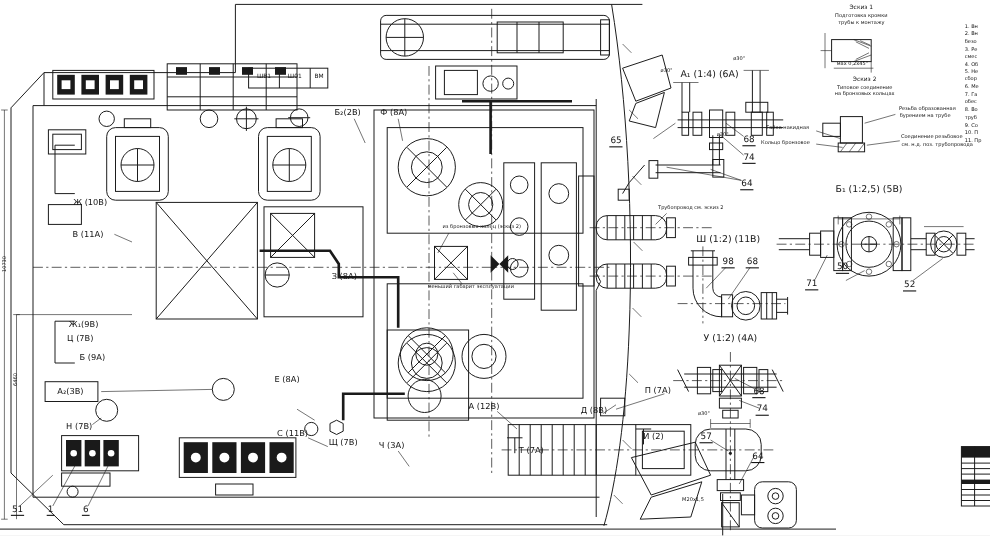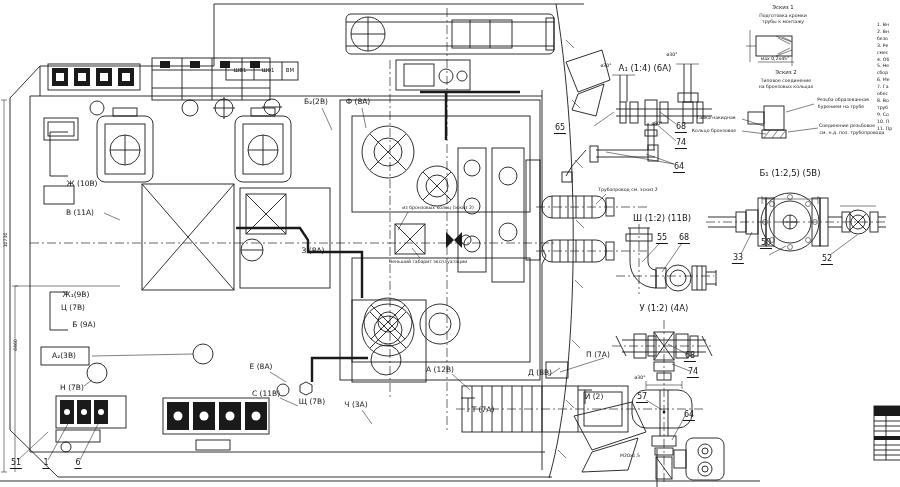--- a/index.html
+++ b/index.html
@@ -429,45 +429,45 @@
 <span class="lbl tiny" style="left:290px;top:71px">ВМ</span>
 
 <span class="lbl" style="left:82px;top:184px">Ж (10В)</span>
 <span class="lbl" style="left:80px;top:213px">В (11А)</span>
 <span class="lbl" style="left:76px;top:295px">Ж₁(9В)</span>
 <span class="lbl" style="left:73px;top:308px">Ц (7В)</span>
 <span class="lbl" style="left:84px;top:325px">Б (9А)</span>
 <span class="lbl" style="left:64px;top:356px">А₂(3В)</span>
 <span class="lbl" style="left:72px;top:388px">Н (7В)</span>
 <span class="lbl" style="left:313px;top:251px">З (8А)</span>
-<span class="lbl" style="left:261px;top:367px">Е (8А)</span>
+<span class="lbl" style="left:261px;top:345px">Е (8А)</span>
 <span class="lbl" style="left:266px;top:394px">С (11В)</span>
 <span class="lbl" style="left:312px;top:402px">Щ (7В)</span>
 <span class="lbl" style="left:356px;top:405px">Ч (3А)</span>
 <span class="lbl" style="left:440px;top:370px">А (12В)</span>
 <span class="lbl" style="left:483px;top:410px">Т (7А)</span>
 <span class="lbl" style="left:540px;top:373px">Д (8В)</span>
 <span class="lbl" style="left:598px;top:355px">П (7А)</span>
 <span class="lbl" style="left:594px;top:397px">И (2)</span>
 <span class="lbl" style="left:316px;top:102px">Б₂(2В)</span>
 <span class="lbl" style="left:358px;top:102px">Ф (8А)</span>
 
 <span class="lbl big" style="left:645px;top:68px">А₁ (1:4) (6А)</span>
 <span class="lbl big" style="left:790px;top:173px">Б₁ (1:2,5) (5В)</span>
 <span class="lbl big" style="left:662px;top:218px">Ш (1:2) (11В)</span>
 <span class="lbl big" style="left:664px;top:308px">У (1:2) (4А)</span>
 
 <span class="lbl callout" style="left:560px;top:129px">65</span>
 <span class="lbl callout" style="left:681px;top:128px">68</span>
 <span class="lbl callout" style="left:681px;top:144px">74</span>
 <span class="lbl callout" style="left:679px;top:168px">64</span>
-<span class="lbl callout" style="left:738px;top:259px">33</span>
+<span class="lbl callout" style="left:738px;top:259px">71</span>
 <span class="lbl callout" style="left:766px;top:244px">50</span>
 <span class="lbl callout" style="left:827px;top:260px">52</span>
-<span class="lbl callout" style="left:662px;top:239px">55</span>
+<span class="lbl callout" style="left:662px;top:239px">98</span>
 <span class="lbl callout" style="left:684px;top:239px">68</span>
 <span class="lbl callout" style="left:690px;top:357px">68</span>
 <span class="lbl callout" style="left:693px;top:373px">74</span>
 <span class="lbl callout" style="left:642px;top:398px">57</span>
 <span class="lbl callout" style="left:689px;top:416px">64</span>
 <span class="lbl callout" style="left:16px;top:464px">51</span>
 <span class="lbl callout" style="left:46px;top:464px">1</span>
 <span class="lbl callout" style="left:78px;top:464px">6</span>
 
 <span class="lbl tiny" style="left:783px;top:8px">Эскиз 1</span>

